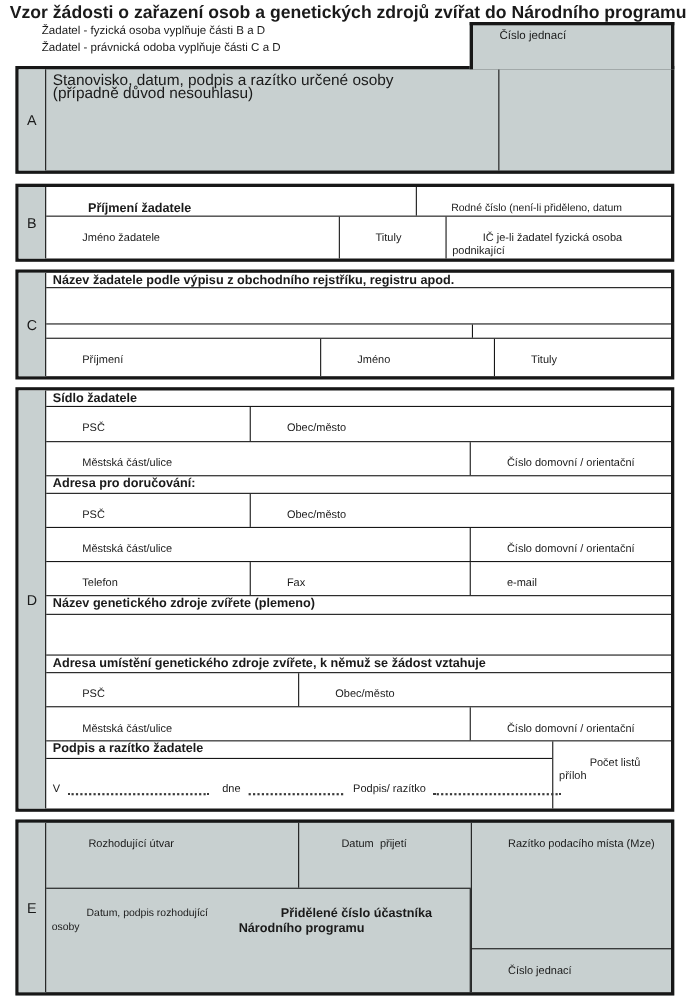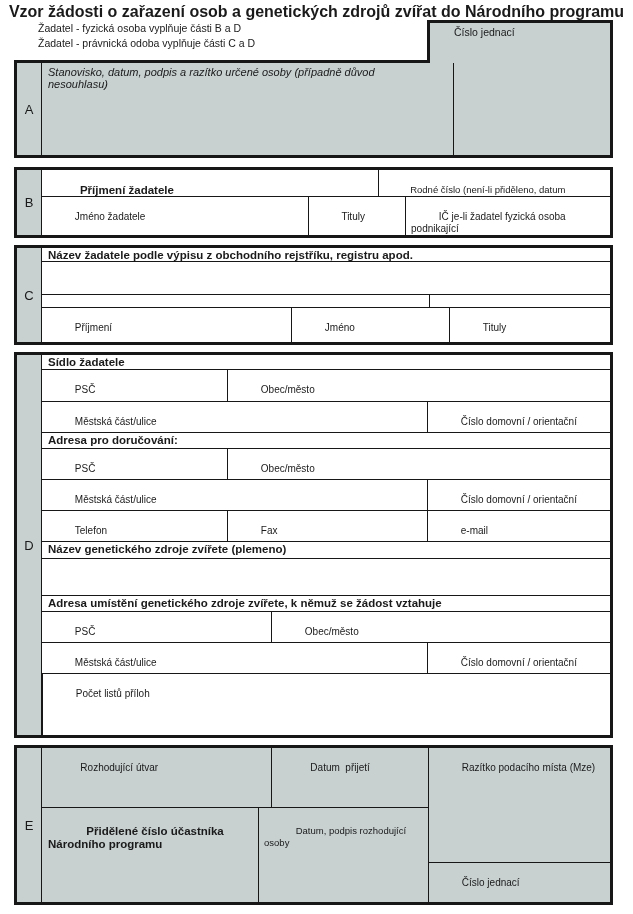--- a/index.html
+++ b/index.html
@@ -19,21 +19,21 @@
   .content{flex:1;display:flex;flex-direction:column;min-width:0;position:relative;}
   .row{display:flex;border-bottom:1px solid #171717;box-sizing:border-box;min-height:0;}
   .row.nb{border-bottom:none;}
   .grow{flex:1 1 auto;}
   .c{box-sizing:border-box;border-right:1px solid #171717;padding:2px 4px 0 5px;
      font-size:10px;line-height:12px;overflow:hidden;white-space:pre-wrap;}
   .c.nb{border-right:none;}
   .hd{font-weight:bold;font-size:11.5px;line-height:13px;padding:1px 4px 0 6px;
       box-sizing:border-box;overflow:hidden;}
   .vline{position:absolute;top:0;bottom:0;width:1px;background:#171717;}
-  .a-note{padding:3px 6px;font-size:11px;max-width:360px;line-height:12px;font-style:italic;}
+  .a-note{padding:3px 6px;font-size:14px;max-width:360px;line-height:12px;}
   .sig{position:relative;flex:1 1 auto;}
   .sig span{position:absolute;font-size:10px;}
   .dots{border-bottom:2px dotted #3a3a3a;height:0;display:block;position:absolute;}
   .colsplit{display:flex;flex-direction:column;box-sizing:border-box;}
 </style>
 </head>
 <body>
 
 <div class="page">
 
@@ -178,45 +178,58 @@
       </div>
       <div class="row" style="height:31px">
         <div class="c" style="width:386px">
           <span>Městská část/ulice</span>
         </div>
         <div class="c nb grow">
           <span>Číslo domovní / orientační</span>
         </div>
       </div>
       <div class="row nb grow">
+        <div class="colsplit" style="width:479px">
+          <div class="hd" style="height:16px;border-bottom:1px solid #171717">
+            <span>Podpis a razítko žadatele</span>
+          </div>
+          <div class="sig">
+            <span style="left:6px;bottom:12px">V</span>
+            <span class="dots" style="left:20px;width:128px;bottom:12px"></span>
+            <span style="left:160px;bottom:12px">dne</span>
+            <span class="dots" style="left:184px;width:86px;bottom:12px"></span>
+            <span style="left:279px;bottom:12px">Podpis/ razítko</span>
+            <span class="dots" style="left:352px;width:116px;bottom:12px"></span>
+          </div>
+        </div>
         <div class="c nb grow" style="border-left:1px solid #171717">
           <span>Počet listů příloh</span>
         </div>
       </div>
     </div>
   </div>
 
   <div class="sec gray" style="top:745px;height:160px;">
     <div class="letter">E</div>
     <div class="content" style="flex-direction:row">
       <div class="colsplit" style="width:386px">
         <div class="row" style="height:60px">
           <div class="c" style="width:230px">
             <span>Rozhodující útvar</span>
           </div>
           <div class="c nb grow">
             <span>Datum  přijetí</span>
           </div>
         </div>
         <div class="row nb grow">
+          <div class="c nb grow" style="font-size:9.5px;padding-top:5px">
+            <span>Datum, podpis rozhodující osoby</span>
+          </div>
           <div class="c hd" style="width:230px;padding-top:4px">
             <span>Přidělené číslo účastníka Národního programu</span>
-          </div>
-          <div class="c nb grow" style="font-size:9.5px;padding-top:5px">
-            <span>Datum, podpis rozhodující osoby</span>
           </div>
         </div>
       </div>
       <div class="colsplit grow" style="border-left:1px solid #171717">
         <div class="c nb" style="height:115px;border-bottom:1px solid #171717">
           <span>Razítko podacího místa (Mze)</span>
         </div>
         <div class="c nb grow">
           <span>Číslo jednací</span>
         </div>

